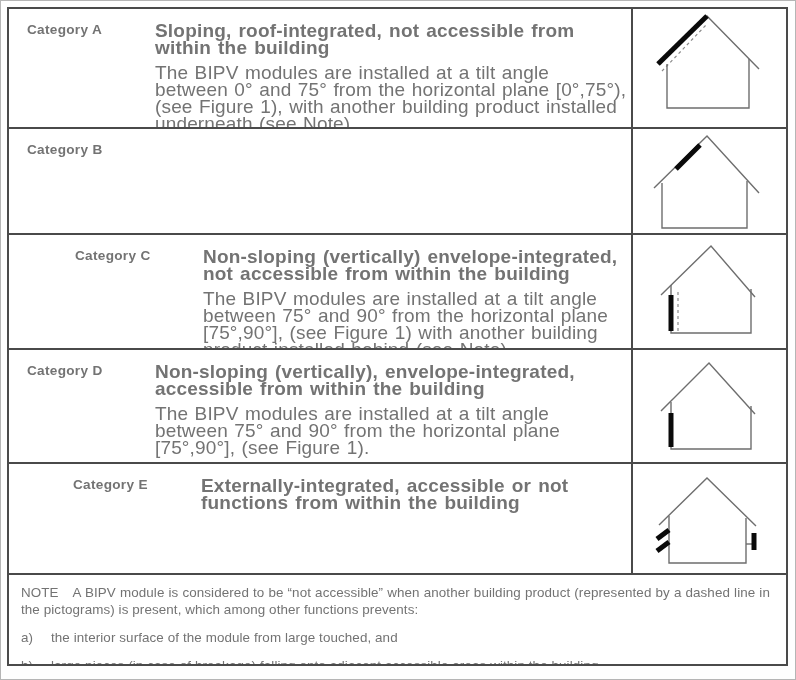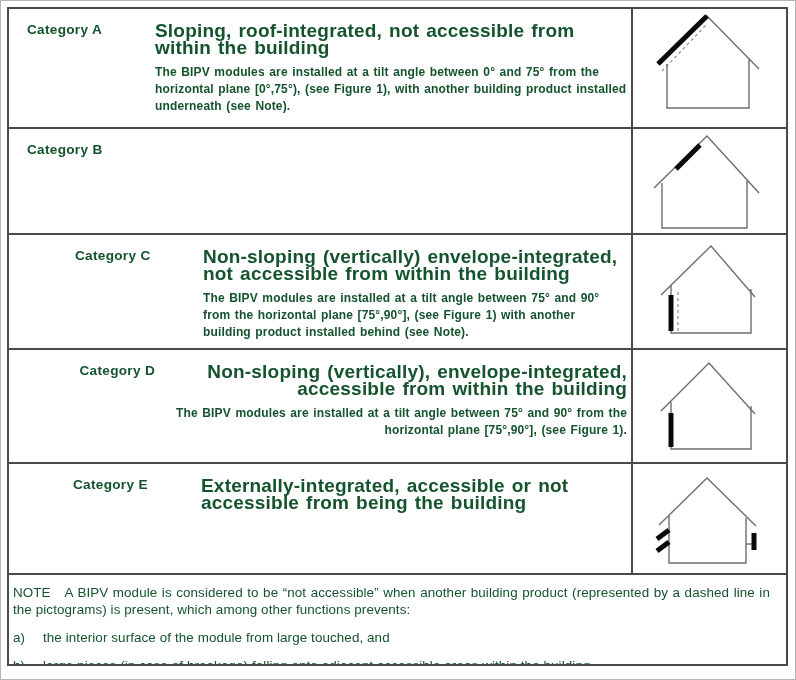--- a/index.html
+++ b/index.html
@@ -1,58 +1,58 @@
 <!DOCTYPE html>
 <html><head>
 <meta charset="utf-8">
 <style>
   html,body{margin:0;padding:0;background:#fff;}
   #page{
     position:relative;width:796px;height:680px;box-sizing:border-box;
     border:1px solid #b5b5b5;background:#fefefe;
     font-family:"Liberation Sans","DejaVu Sans",sans-serif;
-    color:#14532d;overflow:hidden;
+    color:#737373;overflow:hidden;
   }
   .table{
     position:absolute;left:6px;top:6px;right:7px;bottom:13px;
     border:2px solid #4a4a4a;display:flex;flex-direction:column;background:#fff;
   }
   .trow{display:flex;border-bottom:2px solid #4a4a4a;overflow:hidden;}
   .trow:last-child{border-bottom:none;}
   .row-a{height:118px;}
   .row-b{height:104px;gap:23px;}
   .row-c{height:113px;padding-left:48px;}
-  .row-d{height:112px;text-align:right;}
+  .row-d{height:112px;}
   .row-e{height:109px;padding-left:46px;}
   .row-note{flex:1;}
   .cell-text{
     flex:1;display:flex;align-items:flex-start;
     padding:13px 4px 0 10px;box-sizing:border-box;overflow:hidden;
   }
   .cat-label{
     width:136px;flex:0 0 136px;font-weight:bold;font-size:13.6px;
     letter-spacing:.3px;padding-left:8px;box-sizing:border-box;
   }
   .cell-content{flex:1;min-width:0;}
   .row-title{
     font-weight:bold;font-size:19px;line-height:17px;
     letter-spacing:.2px;word-spacing:1.5px;margin:0 0 8px 0;
   }
   .row-desc{
-    font-size:12px;line-height:17px;letter-spacing:.15px;word-spacing:1px;
-    margin:0;white-space:pre-wrap;font-weight:bold;
+    font-size:19px;line-height:17px;letter-spacing:.15px;word-spacing:1px;
+    margin:0;white-space:pre-wrap;
   }
   .cell-picto{
     width:153px;flex:0 0 153px;border-left:2px solid #4a4a4a;
     display:flex;align-items:flex-start;justify-content:flex-start;
     background:#fff;overflow:hidden;
   }
   .cell-picto svg{display:block;}
   .note-cell{
-    padding:9px 16px 0 4px;box-sizing:border-box;width:100%;
+    padding:9px 16px 0 12px;box-sizing:border-box;width:100%;
     font-size:13.4px;line-height:17px;letter-spacing:.1px;
   }
   .note-para{margin:0 0 2px 0;text-align:justify;}
   .note-label{margin-right:14px;}
   .note-item{display:flex;margin-top:11px;}
   .note-marker{width:30px;flex:0 0 30px;}
   .note-item-text{flex:1;}
   
   .outline{stroke:#6e6e6e;stroke-width:1.4;fill:none;}
   .module{stroke:#0a0a0a;stroke-width:5;fill:none;}
@@ -127,21 +127,21 @@
           <polyline class="outline" points="38,52 38,99 118,99 118,56"></polyline>
           <line class="module" x1="38" y1="63" x2="38" y2="97"></line>
         </svg>
       </div>
     </div>
 
     <div class="trow row-e">
       <div class="cell-text">
         <div class="cat-label">Category E</div>
         <div class="cell-content">
-          <p class="row-title">Externally-integrated, accessible or not accessible from being the building</p>
+          <p class="row-title">Externally-integrated, accessible or not functions from within the building</p>
         </div>
       </div>
       <div class="cell-picto">
         <svg width="153" height="109" viewBox="0 0 153 109">
           <polyline class="outline" points="26,61 74,14 123,62"></polyline>
           <polyline class="outline" points="36,52 36,99 113,99 113,54"></polyline>
           <line class="module" x1="36" y1="66" x2="24" y2="75"></line>
           <line class="module" x1="36" y1="78" x2="24" y2="87"></line>
           <line class="outline" x1="113" y1="80" x2="121" y2="80"></line>
           <line class="module" x1="121" y1="69" x2="121" y2="86"></line>

